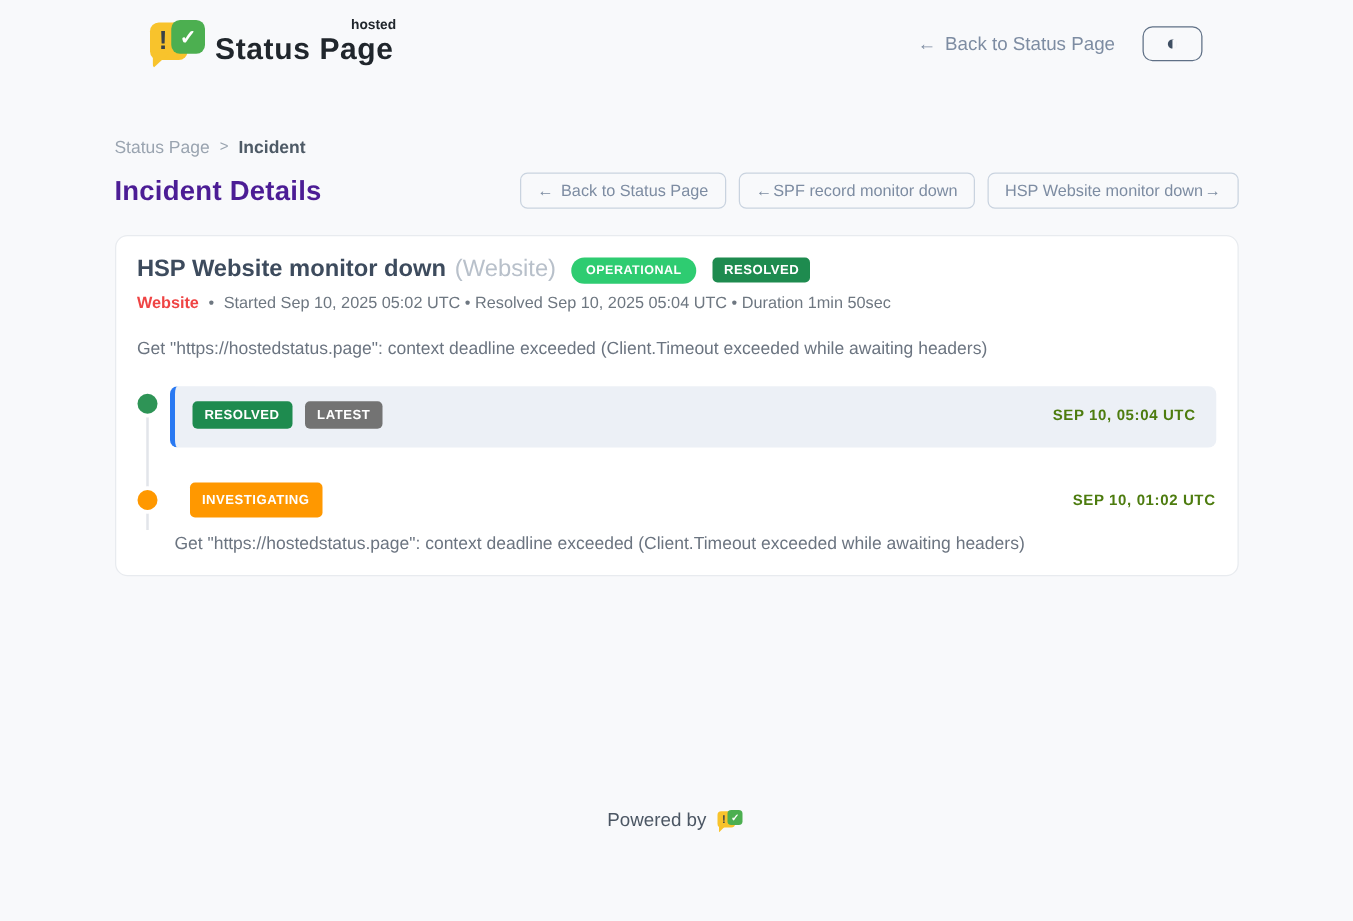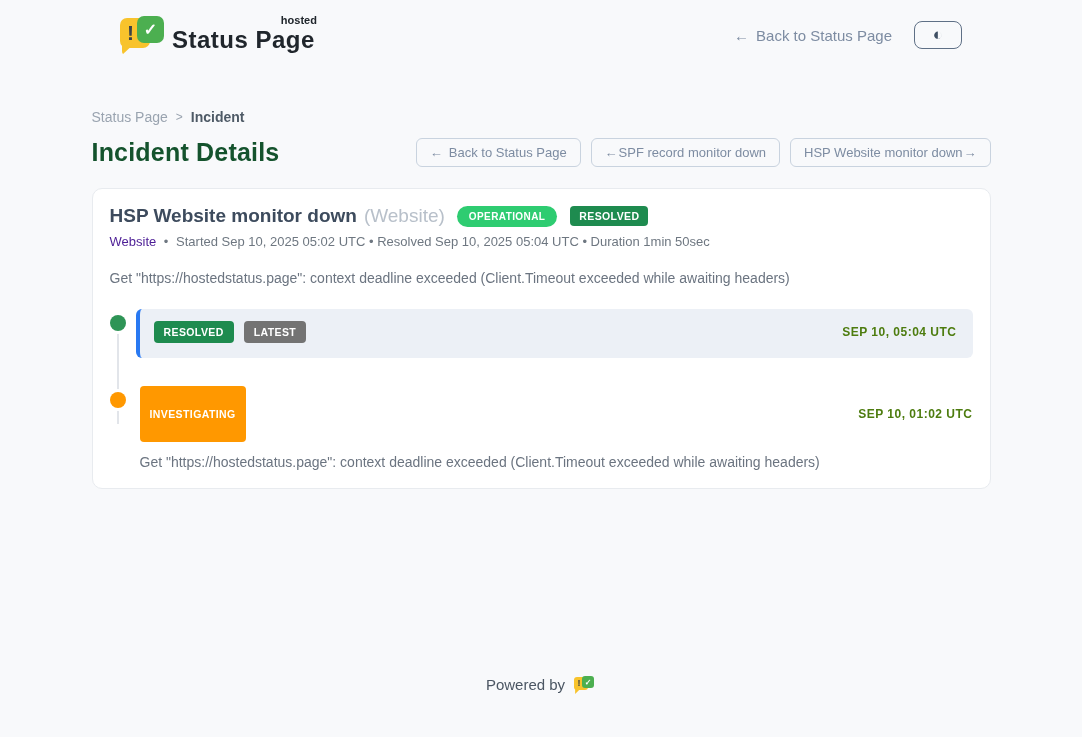--- a/index.html
+++ b/index.html
@@ -28,55 +28,55 @@
   .theme-toggle { width:48px; height:28px; border:1px solid #5f7086; border-radius:8px; background:#f8f9fb; display:flex; align-items:center; justify-content:center; cursor:pointer; font-size:17px; color:#3f4f63; }
 
   
   .content { width:899px; margin:0 auto; }
   .breadcrumb { margin-top:53px; font-size:14px; display:flex; align-items:center; gap:8px; }
   .crumb-root { color:#9aa4b0; cursor:pointer; }
   .crumb-sep { color:#9aa4b0; font-size:12px; }
   .crumb-current { color:#4e5a66; font-weight:bold; }
 
   .title-row { margin-top:13px; display:flex; align-items:center; justify-content:space-between; }
-  .page-title { font-size:25px; font-weight:600; color:#14532d; letter-spacing:0.2px; }
+  .page-title { font-size:22px; font-weight:600; color:#4c1d95; letter-spacing:0.2px; }
   .nav-buttons { display:flex; gap:10px; }
   .nav-btn { font-family:"Liberation Sans", sans-serif; font-size:13px; color:#7d8ca2; background:#f8f9fb; border:1px solid #c9d3df; border-radius:6px; padding:6px 13px; cursor:pointer; display:flex; align-items:center; }
   .nav-btn .arr-gap { margin-right:6px; }
   .nav-btn .arr-tight-l { margin-right:1px; }
   .nav-btn .arr-tight-r { margin-left:1px; }
 
   
   .card { margin-top:21px; background:#fff; border:1px solid #e8ebef; border-radius:10px; padding:16px 17px 18px 17px; }
   .card-title-row { display:flex; align-items:center; flex-wrap:wrap; }
   .incident-title { font-size:19px; font-weight:600; color:#3d4b5d; }
   .incident-scope { font-size:19px; font-weight:400; color:#b8c0ca; margin-left:7px; }
   .badge { display:inline-block; color:#fff; font-weight:bold; letter-spacing:0.4px; }
   .badge-operational { background:#2ecc71; font-size:10px; padding:5px 12px; border-radius:999px; margin-left:12px; }
   .badge-resolved-hdr { background:#1e8b4f; font-size:10.5px; padding:4px 9px; border-radius:4px; margin-left:13px; }
   .meta-line { margin-top:7px; font-size:13px; color:#6e7781; }
-  .meta-service { font-weight:normal; color:#4c1d95; }
+  .meta-service { font-weight:bold; color:#ef4444; }
   .meta-sep { margin:0 4px; }
   .incident-desc { margin-top:21px; font-size:14px; color:#6b7480; }
 
   
   .timeline { margin-top:23px; position:relative; }
   .timeline-line { position:absolute; left:7px; top:16px; width:2px; height:99px; background:#e2e5ea; }
   .t-entry { display:flex; align-items:flex-start; position:relative; }
   .t-entry-1 { margin-bottom:28px; }
   .t-dot { width:16px; height:16px; border-radius:50%; flex:0 0 auto; margin-top:6px; box-shadow:0 0 0 3px #ffffff; position:relative; z-index:1; }
   .t-dot-green { background:#2e9456; }
   .t-dot-orange { background:#ff9800; }
   .t-body { flex:1; margin-left:10px; }
   .t-box { background:#ecf0f6; border-left:4px solid #2979f2; border-radius:6px; padding:12px 16px 15px 14px; }
   .t-row-top { display:flex; align-items:center; justify-content:space-between; }
   .t-badges { display:flex; gap:10px; }
   .badge-resolved { background:#1e8b4f; font-size:10.5px; padding:5px 10px; border-radius:4px; }
   .badge-latest { background:#737373; font-size:10.5px; padding:5px 10px; border-radius:4px;text-align:right; }
-  .badge-investigating { background:#ff9800; font-size:10.5px; padding:22px 10px; border-radius:4px; }
+  .badge-investigating { background:#ff9800; font-size:10.5px; padding:8px 10px; border-radius:4px;margin-left:12px; }
   .t-time { font-size:12px; font-weight:600; color:#4d7c0f; letter-spacing:0.5px; }
   .t-message { margin-top:11px; font-size:14px; color:#6b7480; }
   .t-body-plain { flex:1; margin-left:14px; }
   .t-body-plain .t-message { margin-top:12px; }
 
   
   .footer { margin-top:186px; text-align:center; }
   .powered { display:inline-flex; align-items:center; gap:9px; font-size:15px; color:#4b5663; cursor:pointer; }
   .mini-logo { position:relative; width:22px; height:19px; display:inline-block; }
   .mini-yellow { position:absolute; left:0; top:2px; width:14px; height:13px; background:#f8c32c; border-radius:3px; }

